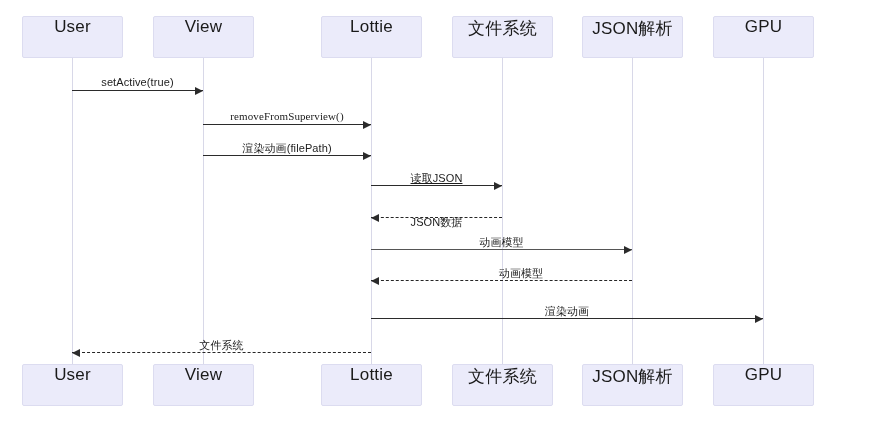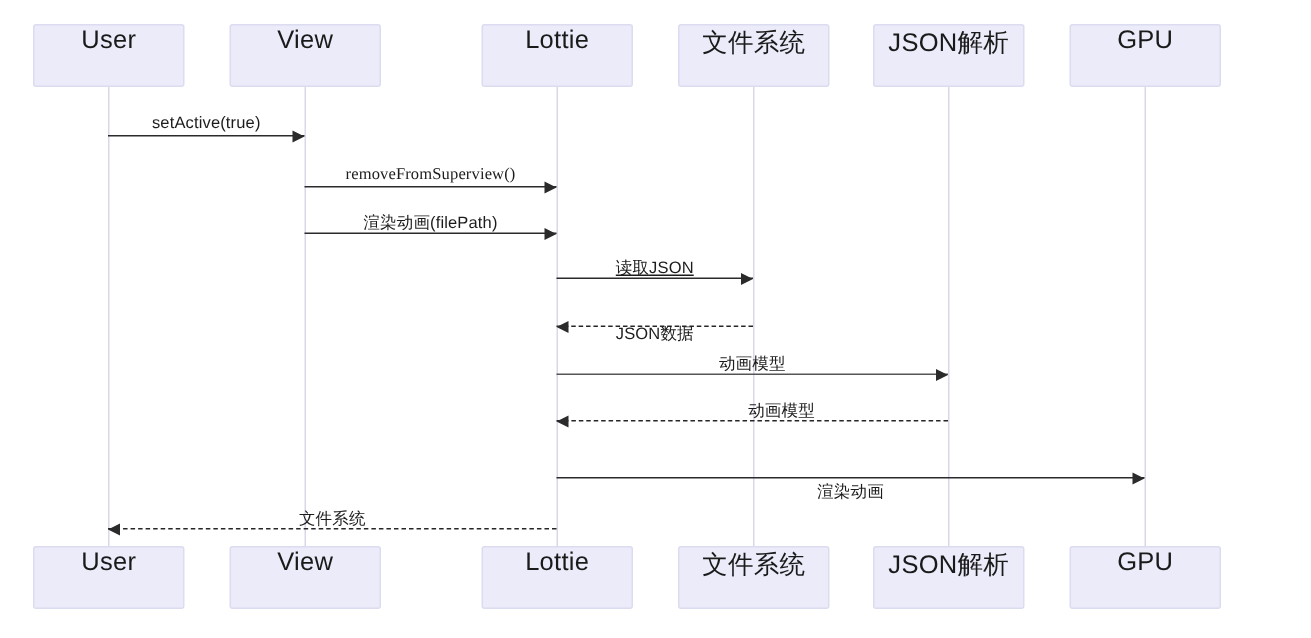--- a/index.html
+++ b/index.html
@@ -118,21 +118,21 @@
         <div class="msg-label" style="left: 501.5px; top: 235px;">动画模型</div>
       </div>
       <div>
         <div class="msg-line dashed" style="left: 371px; top: 280px; width: 261px;"></div>
         <div class="arrow-head left" style="top: 276.5px; left: 371px;"></div>
         <div class="msg-label" style="left: 521px; top: 266px;">动画模型</div>
       </div>
       <div>
         <div class="msg-line" style="left: 371px; top: 318px; width: 392px;"></div>
         <div class="arrow-head right" style="top: 314.5px; left: 755px;"></div>
-        <div class="msg-label" style="left: 567px; top: 320px;">渲染动画</div>
+        <div class="msg-label" style="left: 567px; top: 304px;">渲染动画</div>
       </div>
       <div>
         <div class="msg-line dashed" style="left: 72px; top: 352px; width: 299px;"></div>
         <div class="arrow-head left" style="top: 348.5px; left: 72px;"></div>
         <div class="msg-label" style="left: 221.5px; top: 338px;">文件系统</div>
       </div>
     </div>
   <div id="top-participants-layer">
       <div class="participant-box" style="left: 22px; top: 16px; width: 101px; height: 42px; background: rgb(235, 235, 250); border-color: rgb(220, 220, 240);">
         <span>User</span>

